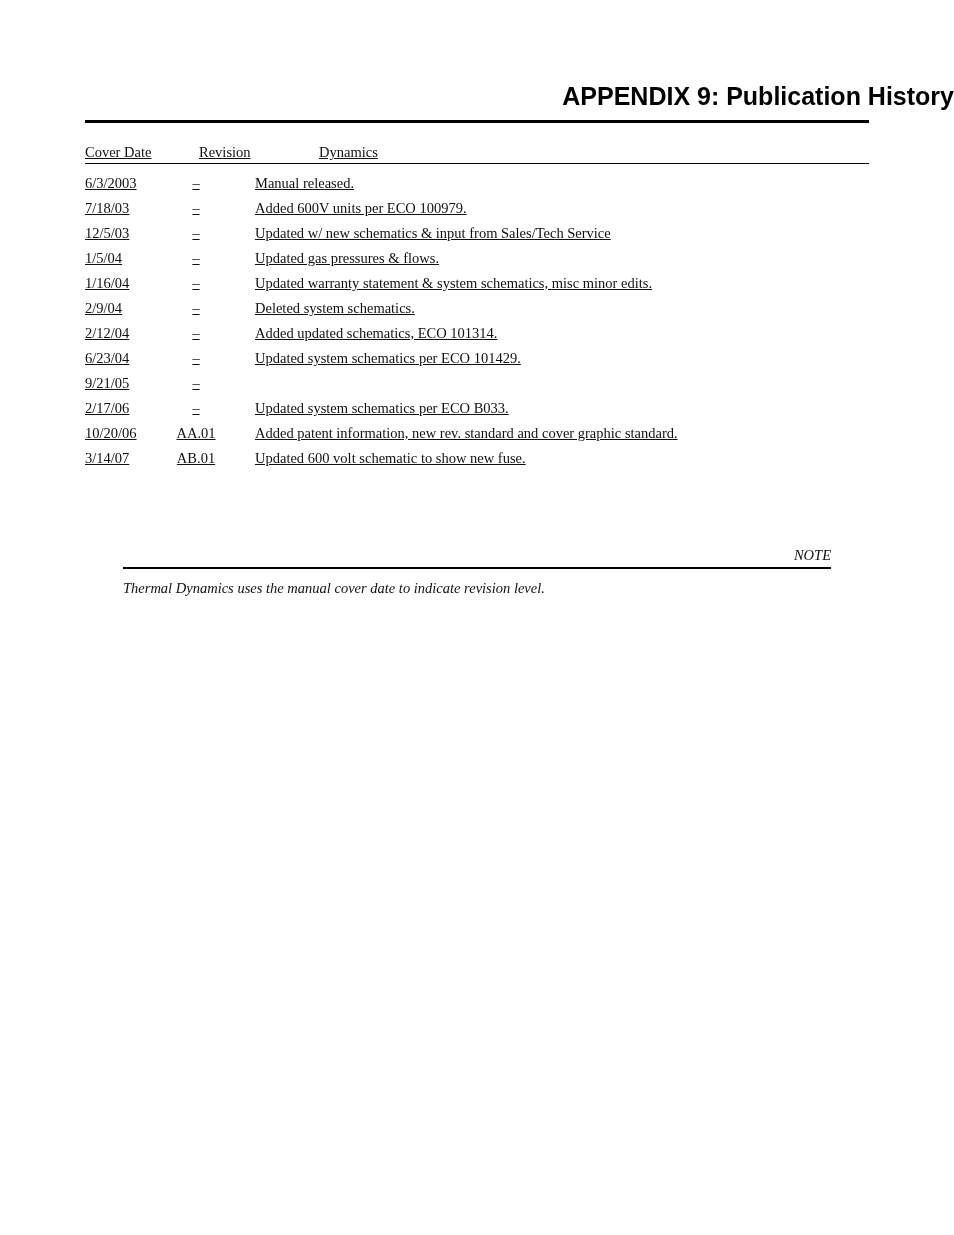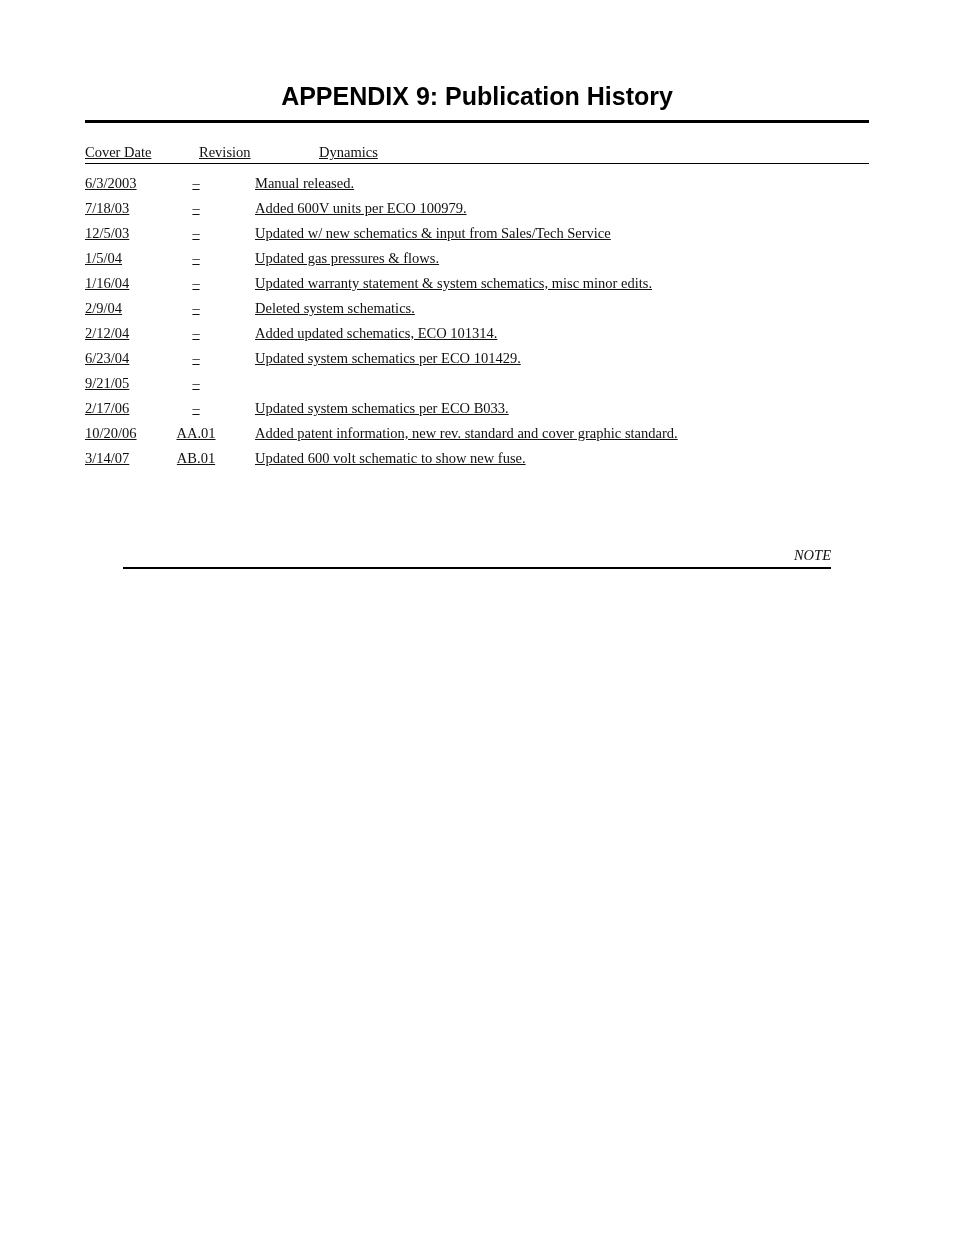--- a/index.html
+++ b/index.html
@@ -18,21 +18,21 @@
   .page {
     position: relative;
     width: 954px;
     height: 1235px;
     background: #ffffff;
   }
   .title {
     font-family: "Liberation Sans", sans-serif;
     font-weight: bold;
     font-size: 25px;
-    text-align: center;
+    text-align: right;
     margin: 0;
     padding-top: 82px;
     color: #000000;
   }
   .title-rule {
     height: 3px;
     background: #000000;
     margin: 9px 85px 0 85px;
   }
   .table {
@@ -163,15 +163,16 @@
           <span class="td col-date">3/14/07</span>
           <span class="td col-rev">AB.01</span>
           <span class="td col-com">Updated 600 volt schematic to show new fuse.</span>
         </div>
       </div>
   </div>
 
   <div class="note">
     <div class="note-label">NOTE</div>
     <div class="note-rule"></div>
+    <div class="note-text">Thermal Dynamics uses the manual cover date to indicate revision level.</div>
   </div>
 
 </div>
 
 </body></html>

